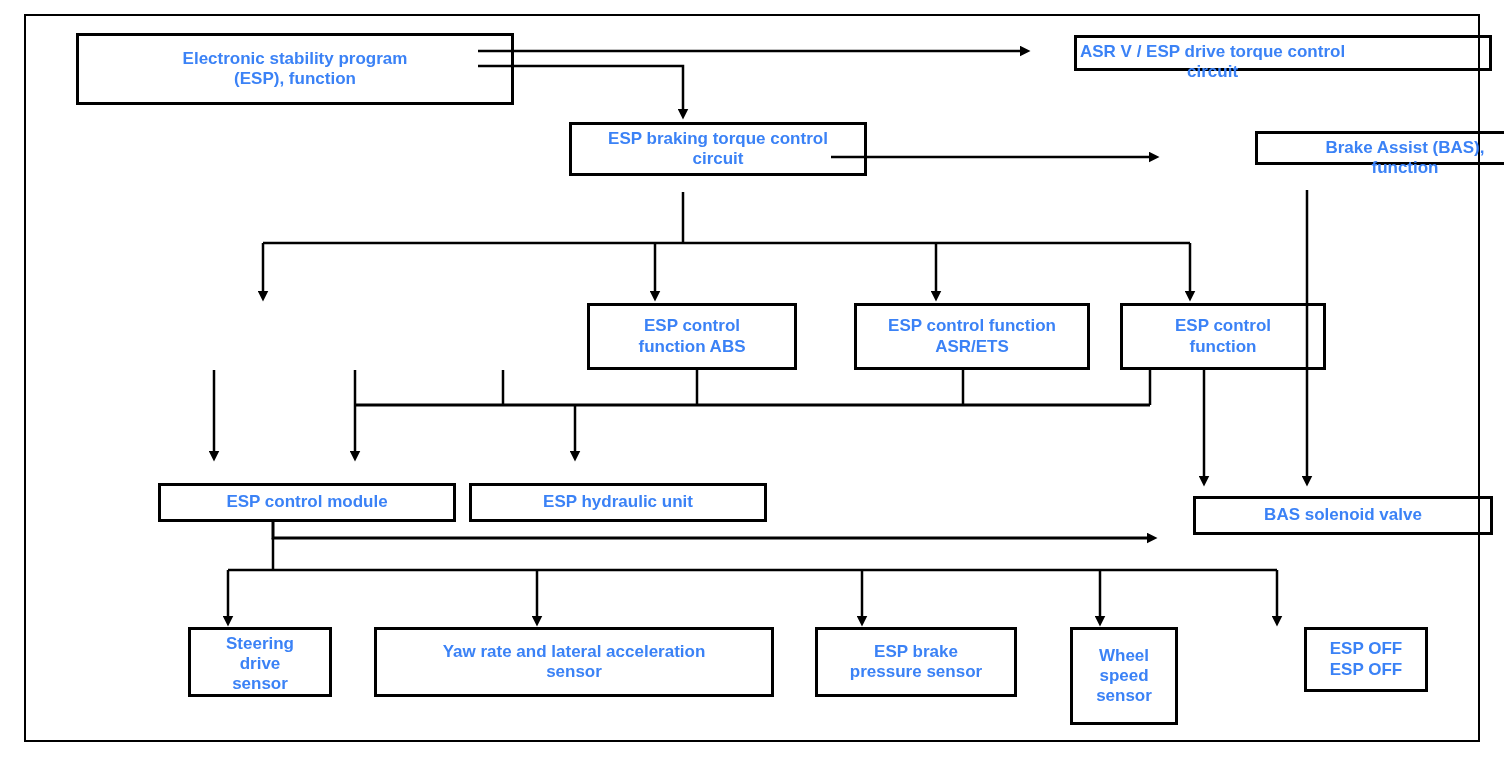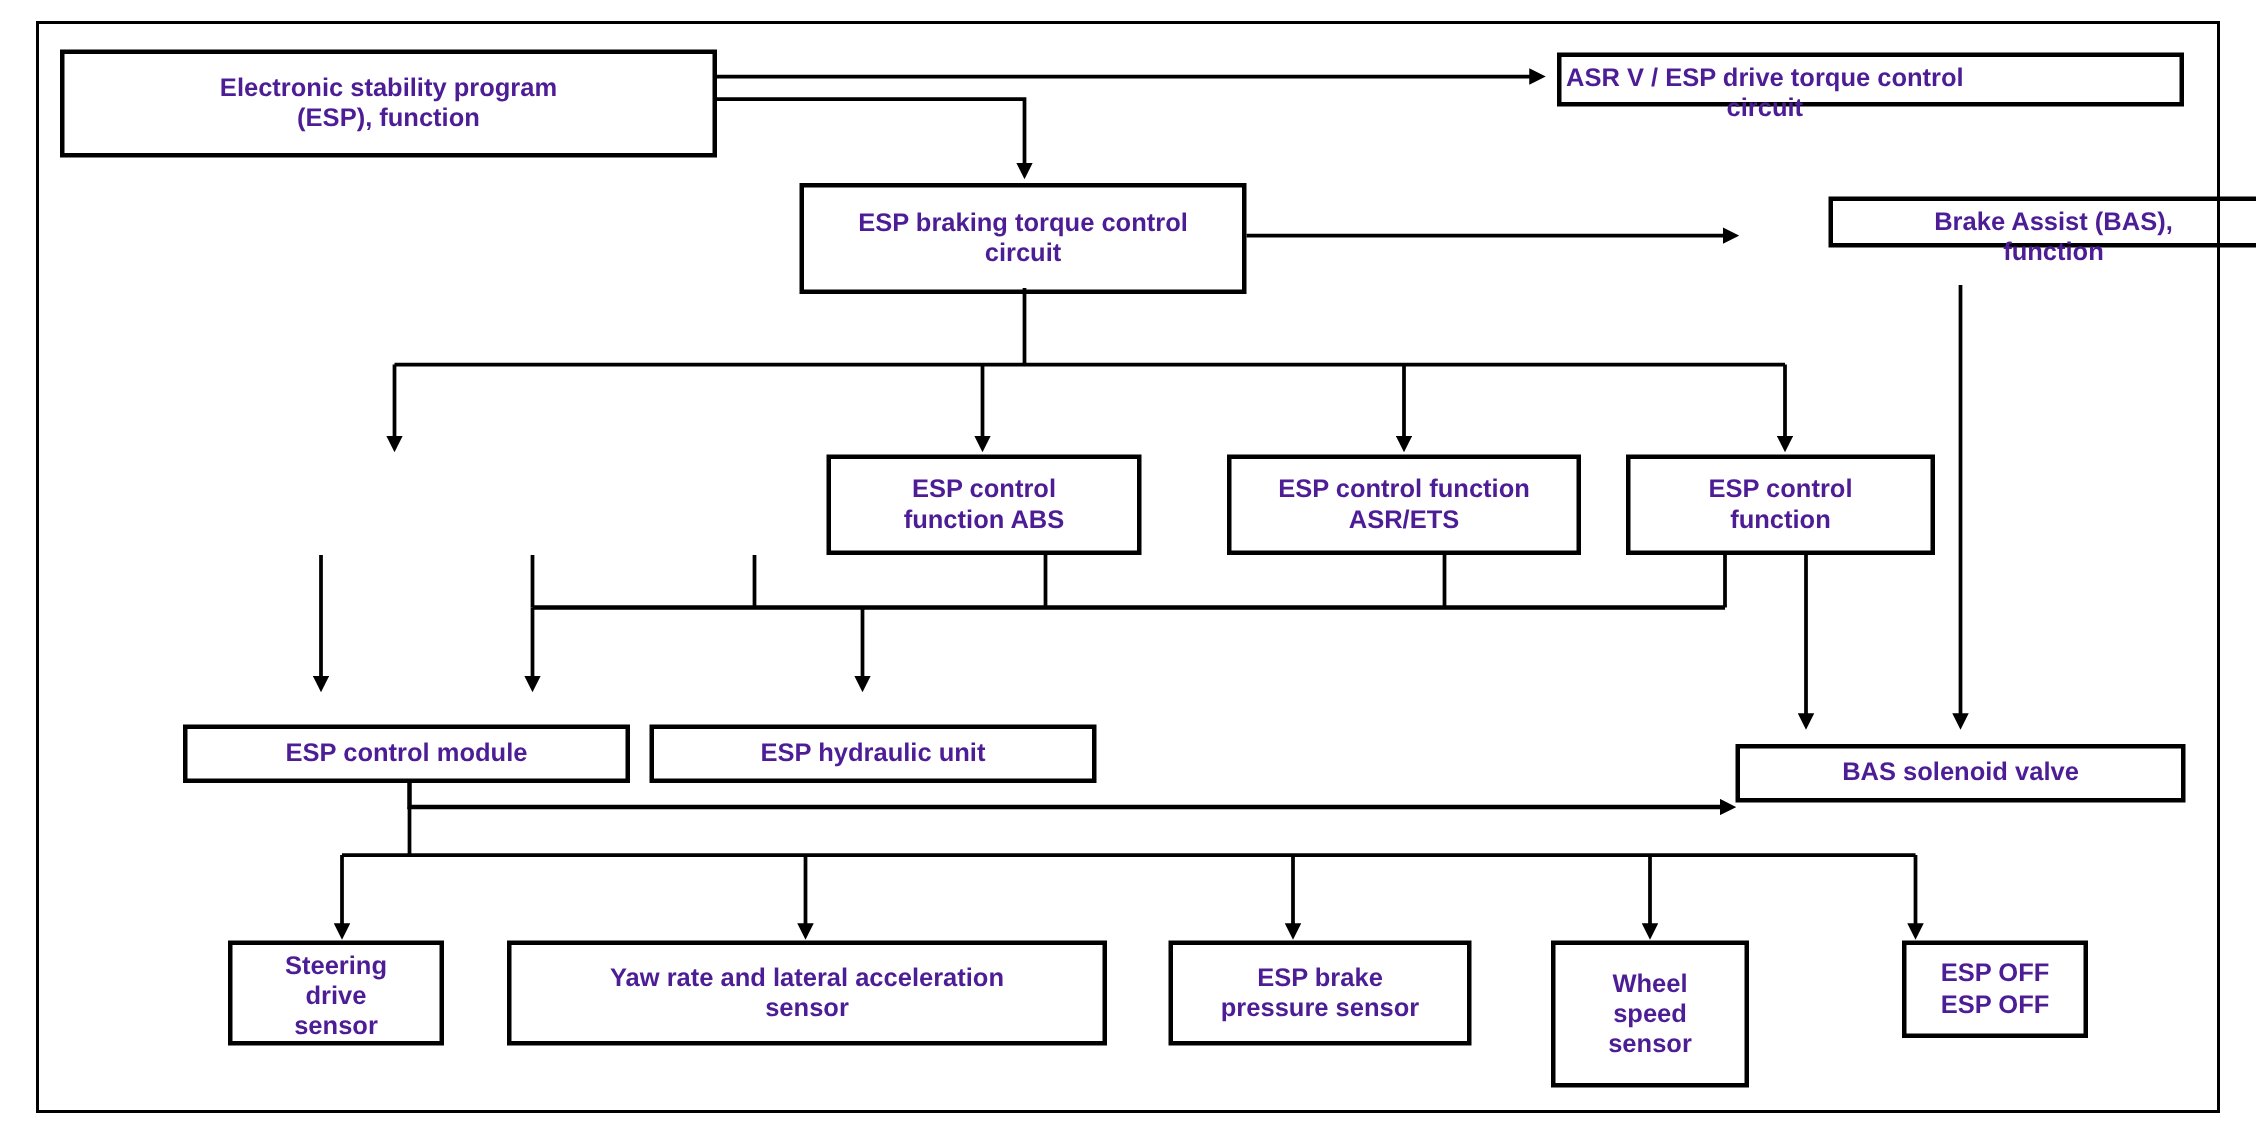--- a/index.html
+++ b/index.html
@@ -31,31 +31,32 @@
     top: 0;
     width: 1504px;
     height: 762px;
     pointer-events: none;
   }
   .node {
     position: absolute;
     box-sizing: border-box;
     border: 3px solid #000000;
     background: transparent;
-    color: #4c1d95;
+    color: #3b82f6;
     font-weight: bold;
     font-size: 17px;
     line-height: 1.18;
     text-align: center;
     display: flex;
     align-items: flex-start;
     justify-content: center;
     overflow: visible;
     white-space: pre-line;
     padding-top: 7px;
+    margin-left: 36px;
   }
   .node.mid {
     align-items: center;
     padding-top: 0;
   }
   .node.overflowtop {
     align-items: flex-start;
     padding-top: 4px;
   }
   .node.leftish {
@@ -119,21 +120,21 @@
     <path d="M1100,570 L1100,617" stroke="#000000" stroke-width="2.5" fill="none" marker-end="url(#ah)"></path>
     <path d="M1277,570 L1277,617" stroke="#000000" stroke-width="2.5" fill="none" marker-end="url(#ah)"></path>
   </svg>
 
   <div class="node mid" style="left:40px; top:33px; width:438px; height:72px;">Electronic stability program
 (ESP), function</div>
 
   <div class="node overflowtop leftish" style="left:1038px; top:35px; width:418px; height:36px;">ASR V / ESP drive torque control
 circuit</div>
 
-  <div class="node mid" style="left:533px; top:122px; width:298px; height:74px;">ESP braking torque control
+  <div class="node mid" style="left:533px; top:122px; width:298px; height:54px;">ESP braking torque control
 circuit</div>
 
   <div class="node overflowtop" style="left:1219px; top:131px; width:300px; height:34px;">Brake Assist (BAS),
 function</div>
 
 
   <div class="node mid" style="left:551px; top:303px; width:210px; height:67px;">ESP control
 function ABS</div>
 
   <div class="node mid" style="left:818px; top:303px; width:236px; height:67px;">ESP control function
@@ -151,20 +152,20 @@
   <div class="node overflowtop" style="left:152px; top:627px; width:144px; height:70px;">Steering
 drive
 sensor</div>
 
   <div class="node mid" style="left:338px; top:627px; width:400px; height:70px;">Yaw rate and lateral acceleration
 sensor</div>
 
   <div class="node mid" style="left:779px; top:627px; width:202px; height:70px;">ESP brake
 pressure sensor</div>
 
-  <div class="node mid" style="left:1034px; top:627px; width:132px; height:98px;">Wheel
+  <div class="node mid" style="left:1034px; top:627px; width:108px; height:98px;">Wheel
 speed
 sensor</div>
 
   <div class="node mid" style="left:1268px; top:627px; width:124px; height:65px;">ESP OFF
 ESP OFF</div>
 
 </div>
 
 </body></html>

